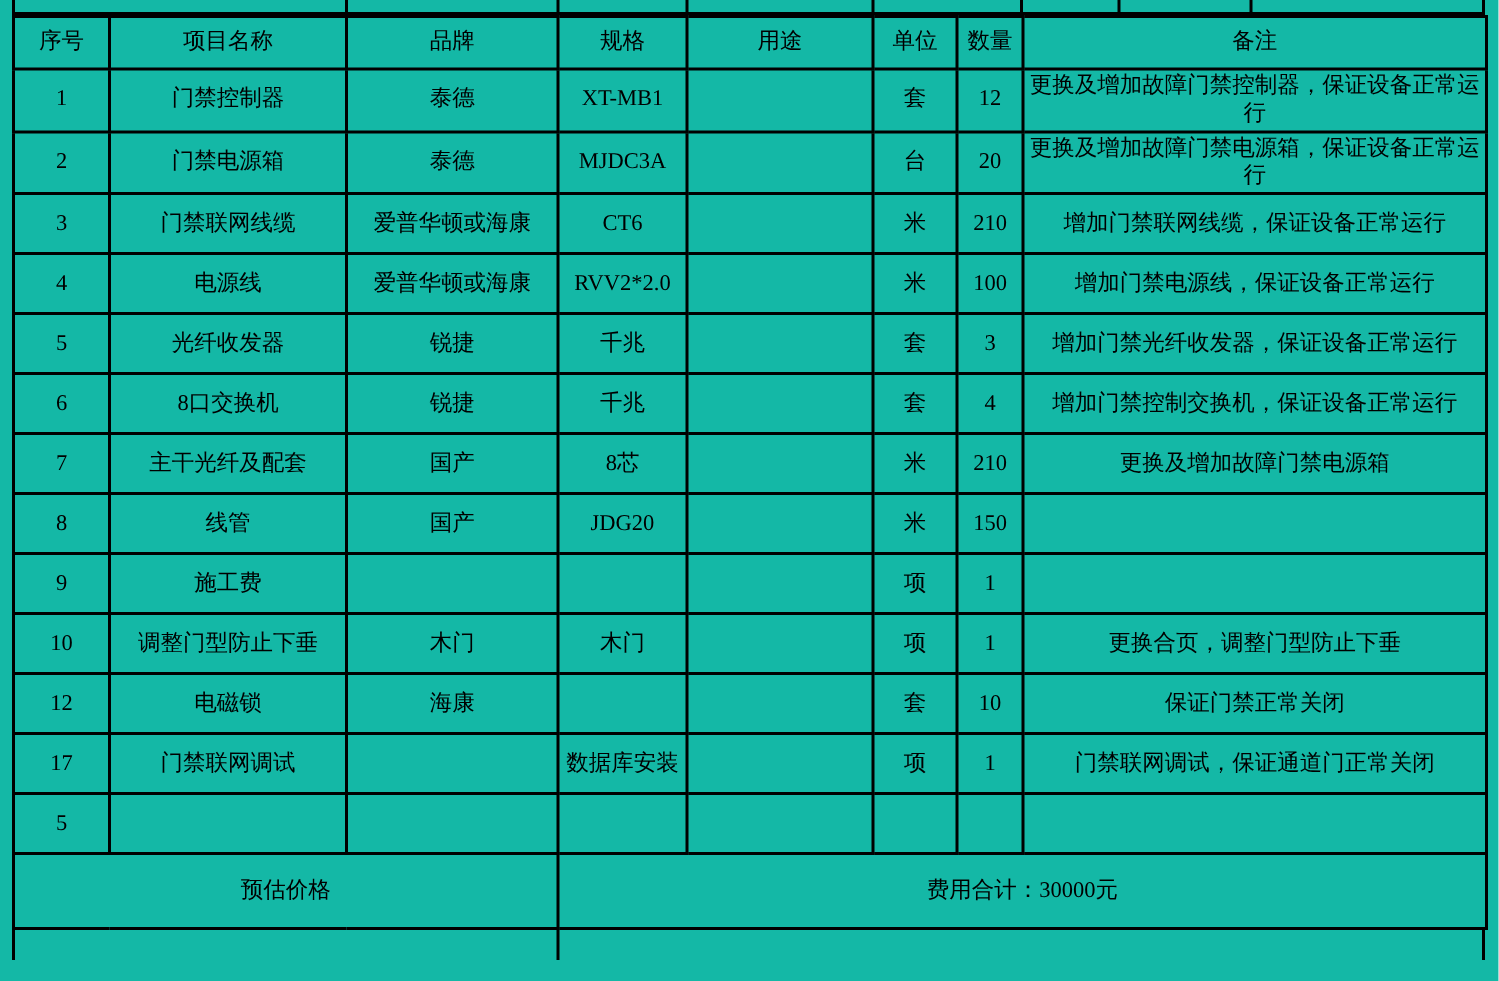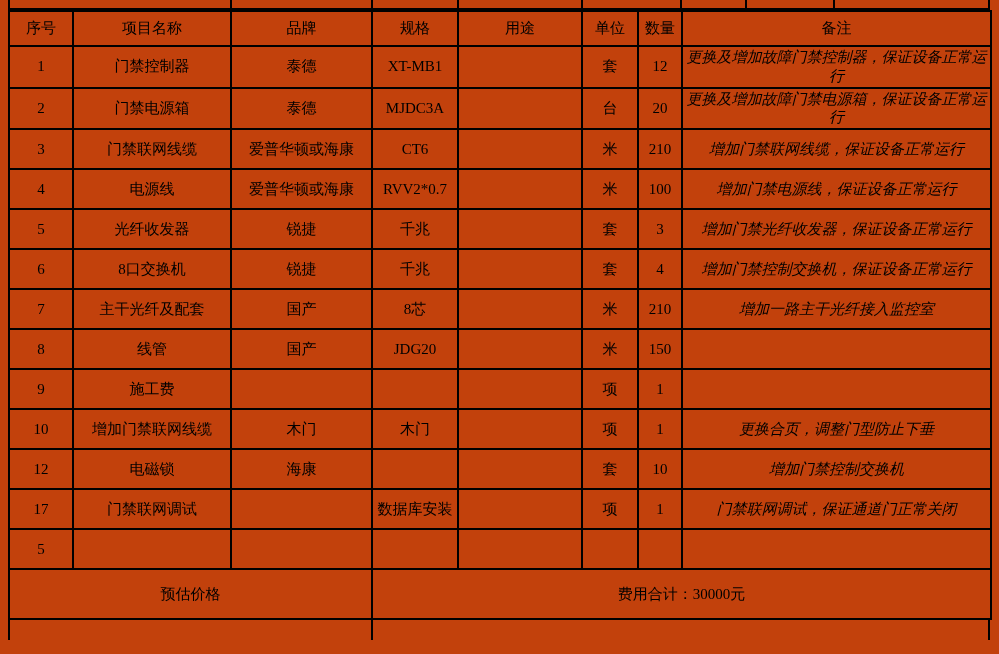--- a/index.html
+++ b/index.html
@@ -3,21 +3,21 @@
 <meta charset="utf-8">
 <style>
   * { box-sizing: border-box; margin: 0; padding: 0; }
   html, body { background: #fff; }
   body { font-family: "Liberation Serif", "DejaVu Serif", serif; color: #000; }
 
   .sheet {
     position: relative;
     width: 999px;
     height: 654px;
-    background: #c2410c;
+    background: #14b8a6;
     overflow: hidden;
   }
 
   .tablewrap {
     position: absolute;
     left: 8px;
     top: 0;
     width: 982px;
   }
 
@@ -43,21 +43,21 @@
     vertical-align: middle;
     font-weight: normal;
     font-size: 15px;
     line-height: 1.25;
     padding: 1px 2px;
     overflow: hidden;
   }
   tr.hdr  { height: 35px; }
   tr.data { height: 40px; }
   tr.foot { height: 50px; }
-  td.note { font-size: 15px; font-style: italic; }
+  td.note { font-size: 15px; }
 
   
   .cut-bottom {
     display: flex;
     height: 20px;
     border-left: 2px solid #000;
     border-right: 2px solid #000;
   }
   .cut-bottom > div:first-child { width: 363px; border-right: 2px solid #000; }
   .cut-bottom > div:last-child { flex: 1; }
@@ -129,21 +129,21 @@
           <td>CT6</td>
           <td></td>
           <td>米</td>
           <td>210</td>
           <td class="note">增加门禁联网线缆，保证设备正常运行</td>
         </tr>
         <tr class="data">
           <td>4</td>
           <td>电源线</td>
           <td>爱普华顿或海康</td>
-          <td>RVV2*0.7</td>
+          <td>RVV2*2.0</td>
           <td></td>
           <td>米</td>
           <td>100</td>
           <td class="note">增加门禁电源线，保证设备正常运行</td>
         </tr>
         <tr class="data">
           <td>5</td>
           <td>光纤收发器</td>
           <td>锐捷</td>
           <td>千兆</td>
@@ -163,21 +163,21 @@
           <td class="note">增加门禁控制交换机，保证设备正常运行</td>
         </tr>
         <tr class="data">
           <td>7</td>
           <td>主干光纤及配套</td>
           <td>国产</td>
           <td>8芯</td>
           <td></td>
           <td>米</td>
           <td>210</td>
-          <td class="note">增加一路主干光纤接入监控室</td>
+          <td class="note">更换及增加故障门禁电源箱</td>
         </tr>
         <tr class="data">
           <td>8</td>
           <td>线管</td>
           <td>国产</td>
           <td>JDG20</td>
           <td></td>
           <td>米</td>
           <td>150</td>
           <td class="note"></td>
@@ -187,37 +187,37 @@
           <td>施工费</td>
           <td></td>
           <td></td>
           <td></td>
           <td>项</td>
           <td>1</td>
           <td class="note"></td>
         </tr>
         <tr class="data">
           <td>10</td>
-          <td>增加门禁联网线缆</td>
+          <td>调整门型防止下垂</td>
           <td>木门</td>
           <td>木门</td>
           <td></td>
           <td>项</td>
           <td>1</td>
           <td class="note">更换合页，调整门型防止下垂</td>
         </tr>
         <tr class="data">
           <td>12</td>
           <td>电磁锁</td>
           <td>海康</td>
           <td></td>
           <td></td>
           <td>套</td>
           <td>10</td>
-          <td class="note">增加门禁控制交换机</td>
+          <td class="note">保证门禁正常关闭</td>
         </tr>
         <tr class="data">
           <td>17</td>
           <td>门禁联网调试</td>
           <td></td>
           <td>数据库安装</td>
           <td></td>
           <td>项</td>
           <td>1</td>
           <td class="note">门禁联网调试，保证通道门正常关闭</td>

